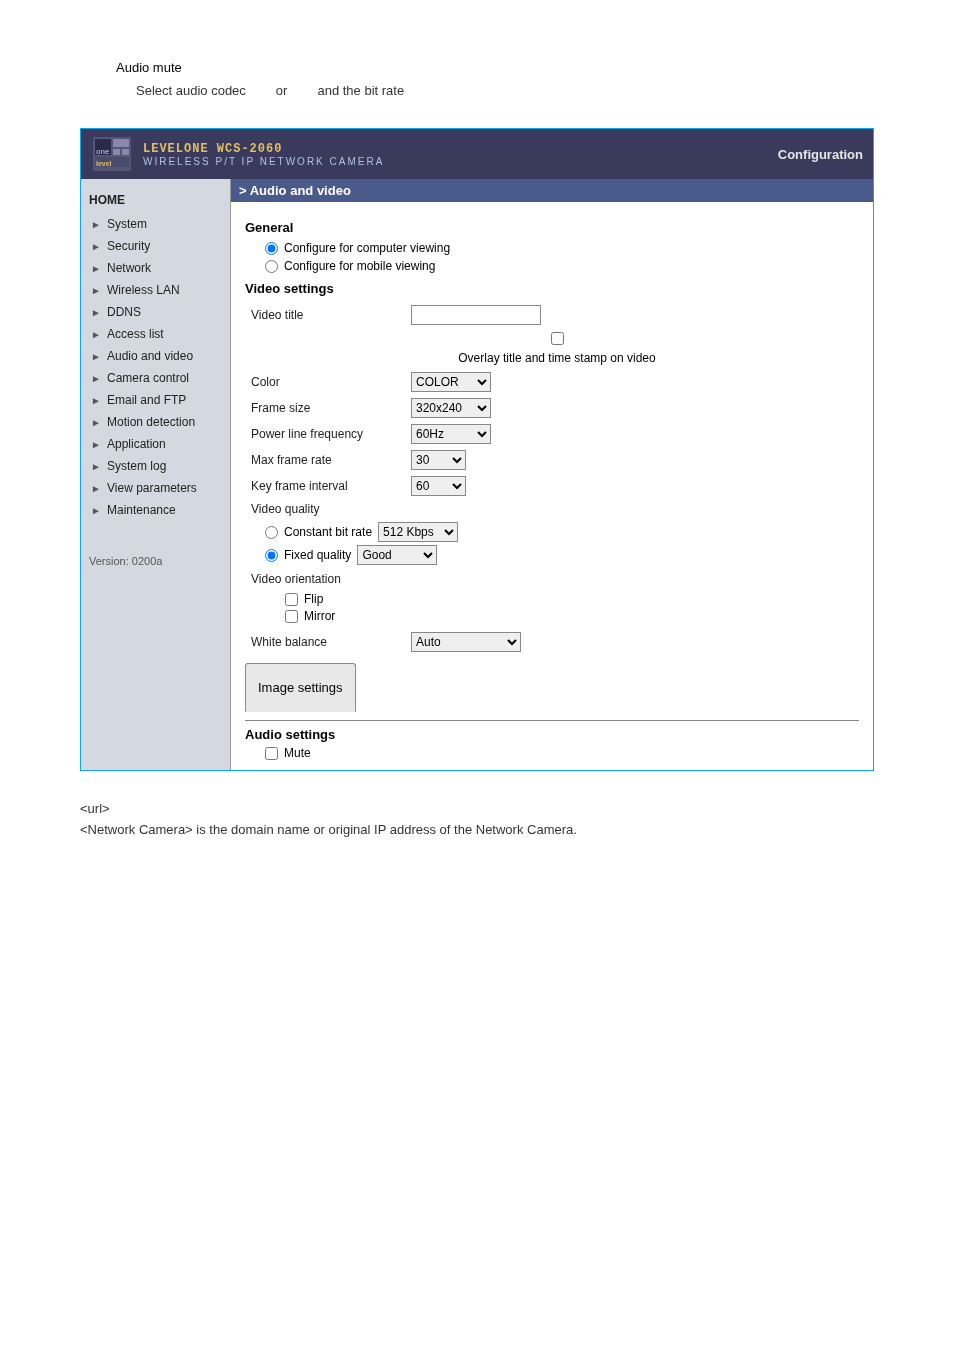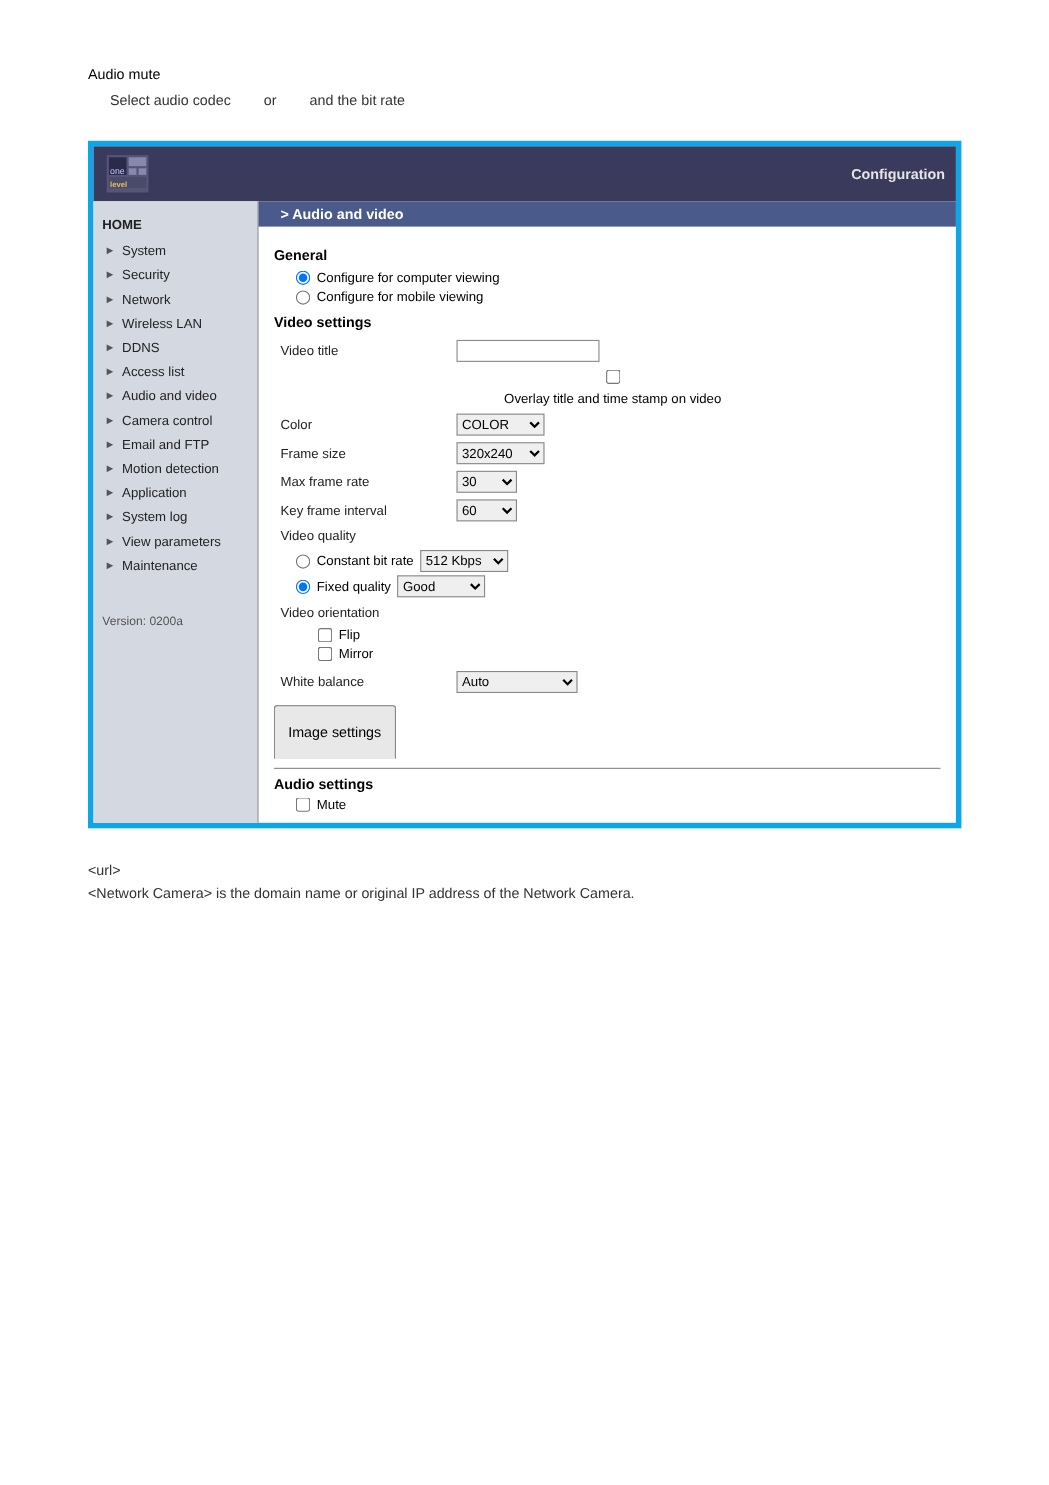--- a/index.html
+++ b/index.html
@@ -1,37 +1,38 @@
 <!DOCTYPE html>
 <html><head>
   <meta charset="utf-8">
   <style>
     * { box-sizing: border-box; margin: 0; padding: 0; }
     body { font-family: Arial, sans-serif; font-size: 13px; background: #fff; color: #000; }
 
     .top-section {
       padding: 60px 88px 20px 80px;
       font-size: 13px;
+      margin-left: 36px;
     }
     .audio-mute-label {
       font-size: 13px;
       margin-bottom: 8px;
     }
     .audio-codec-row {
       display: flex;
       align-items: center;
       gap: 30px;
       padding-left: 20px;
       font-size: 13px;
       color: #333;
     }
 
     .main-container {
       margin: 10px 80px;
-      border: 5px solid #0ea5e9;
+      border: 1px solid #0ea5e9;
       background: #fff;
     }
 
     
     .header {
       display: flex;
       align-items: center;
       justify-content: space-between;
       background: #3a3a5c;
       padding: 6px 10px;
@@ -110,21 +111,21 @@
     }
 
     
     .main-content {
       flex: 1;
       padding: 0;
     }
     .page-header-bar {
       background: #4a5a8a;
       color: #fff;
-      padding: 4px 20px;
+      padding: 4px 8px;
       font-size: 13px;
       font-weight: bold;
     }
     .content-body {
       padding: 10px 14px;
     }
 
     .section-title {
       font-weight: bold;
       font-size: 13px;
@@ -258,20 +259,24 @@
           <rect x="2" y="2" width="38" height="34" fill="#555577"></rect>
           <rect x="4" y="4" width="16" height="16" fill="#2a2a4a"></rect>
           <rect x="22" y="4" width="16" height="8" fill="#8888aa"></rect>
           <rect x="22" y="14" width="7" height="6" fill="#8888aa"></rect>
           <rect x="31" y="14" width="7" height="6" fill="#8888aa"></rect>
           <rect x="4" y="22" width="34" height="10" fill="#4a4a6a"></rect>
           <text x="5" y="31" font-size="7" fill="#e0c060" font-family="Arial" font-weight="bold">level</text>
           <text x="5" y="19" font-size="8" fill="#ccccff" font-family="Arial">one</text>
         </svg>
       </div>
+      <div class="header-title-block">
+        <span class="header-title-main">LevelOne WCS-2060</span>
+        <span class="header-title-sub">Wireless P/T IP Network Camera</span>
+      </div>
     </div>
     <div class="header-config">Configuration</div>
   </div>
 
   <div class="body-layout">
 
     <div class="sidebar">
       <div class="sidebar-item home-item">
         <span>HOME</span>
       </div>
@@ -374,20 +379,29 @@
               </select>
             </td>
           </tr>
           <tr>
             <td>Frame size</td>
             <td>
               <select class="select-input">
                 <option>320x240</option>
                 <option>640x480</option>
                 <option>160x120</option>
+              </select>
+            </td>
+          </tr>
+          <tr>
+            <td>Power line frequency</td>
+            <td>
+              <select class="select-input">
+                <option>60Hz</option>
+                <option>50Hz</option>
               </select>
             </td>
           </tr>
           <tr>
             <td>Max frame rate</td>
             <td>
               <select class="select-input" style="min-width:55px;">
                 <option>30</option>
                 <option>15</option>
                 <option>5</option>

